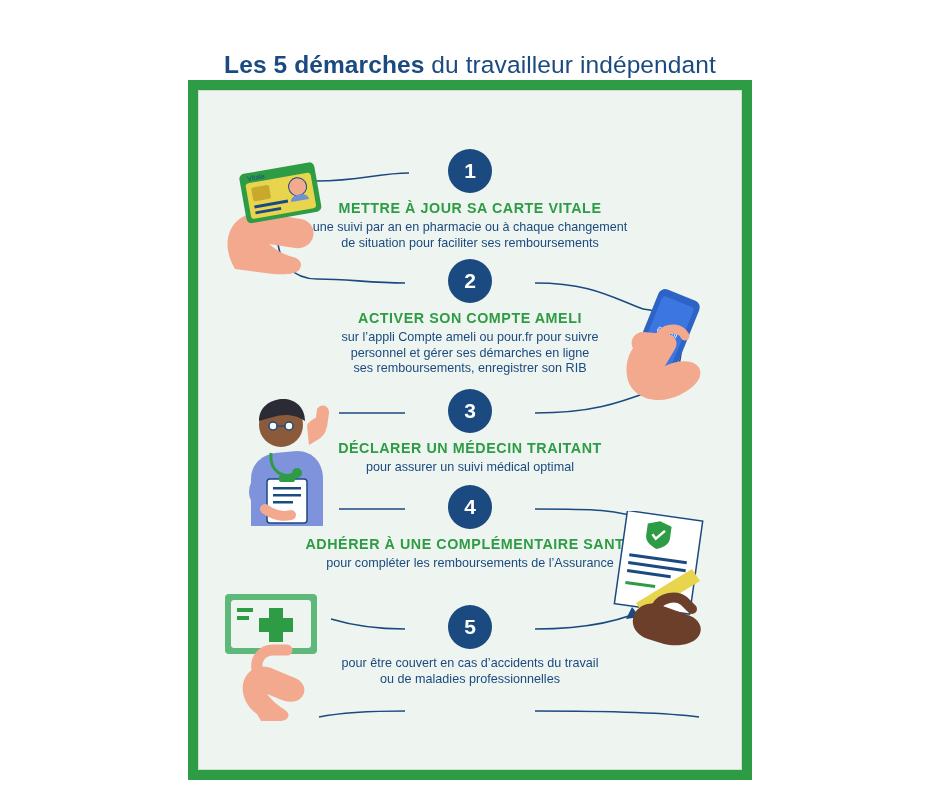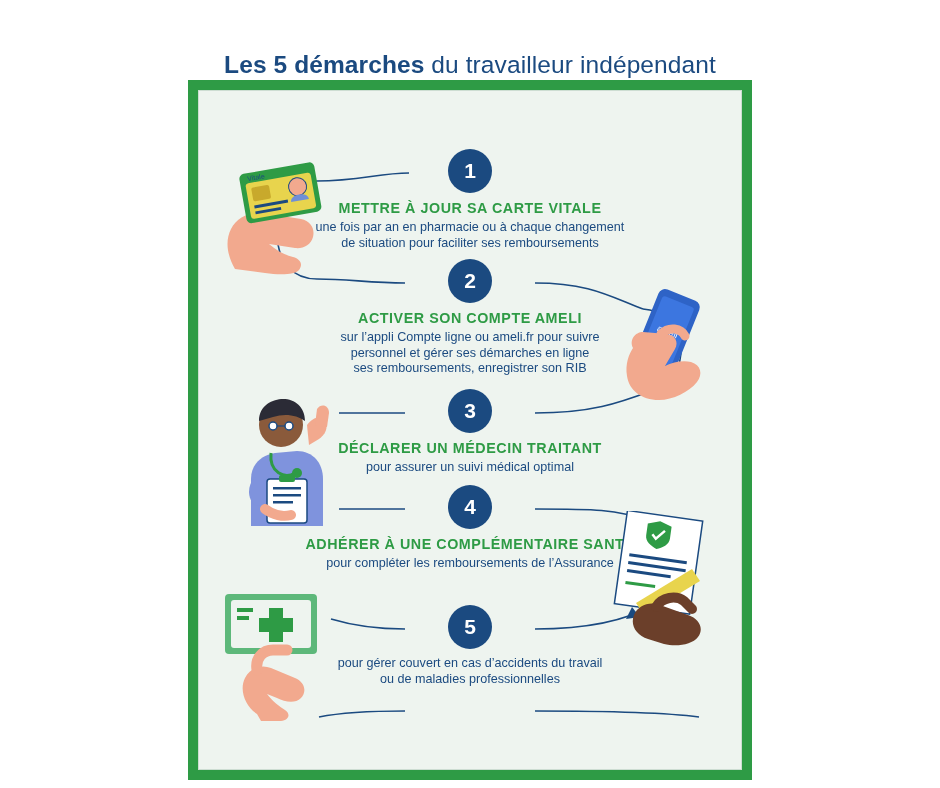--- a/index.html
+++ b/index.html
@@ -262,30 +262,30 @@
       <rect x="20" y="30" width="12" height="4" fill="#2e9b45"></rect>
 
       <path d="M40 128 C28 120 22 104 28 92 C33 82 44 78 54 82 L78 92 C88 96 90 106 84 112 C78 118 68 116 60 112 L50 108 C56 116 62 120 68 124 C74 128 72 134 64 135 L44 135 Z" fill="#f2a98e"></path>
       <path d="M40 84 C38 72 46 64 56 64 L70 64" fill="none" stroke="#f2a98e" stroke-width="11" stroke-linecap="round"></path>
     </svg>
 
     <div class="step" style="top:58px;">
       <div class="badge">1</div>
       <div class="step-title">METTRE À JOUR SA CARTE VITALE</div>
       <div class="step-desc">
-        <div>une fois par an en pharmacie ou à chaque changement</div>
+        <div>une suivi par an en pharmacie ou à chaque changement</div>
         <div>de situation pour faciliter ses remboursements</div>
       </div>
     </div>
 
     <div class="step" style="top:168px;">
       <div class="badge">2</div>
       <div class="step-title">ACTIVER SON COMPTE AMELI</div>
       <div class="step-desc">
-        <div>sur l’appli Compte ligne ou ameli.fr pour suivre</div>
+        <div>sur l’appli Compte ameli ou pour.fr pour suivre</div>
         <div>personnel et gérer ses démarches en ligne</div>
         <div>ses remboursements, enregistrer son RIB</div>
       </div>
     </div>
 
     <div class="step" style="top:298px;">
       <div class="badge">3</div>
       <div class="step-title">DÉCLARER UN MÉDECIN TRAITANT</div>
       <div class="step-desc">
         <div>pour assurer un suivi médical optimal</div>
@@ -296,19 +296,19 @@
       <div class="badge">4</div>
       <div class="step-title">ADHÉRER À UNE COMPLÉMENTAIRE SANTÉ</div>
       <div class="step-desc">
         <div>pour compléter les remboursements de l’Assurance</div>
       </div>
     </div>
 
     <div class="step" style="top:514px;">
       <div class="badge">5</div>
       <div class="step-desc">
-        <div>pour gérer couvert en cas d’accidents du travail</div>
+        <div>pour être couvert en cas d’accidents du travail</div>
         <div>ou de maladies professionnelles</div>
       </div>
     </div>
 
   </div>
 </div>
 
 </body></html>

